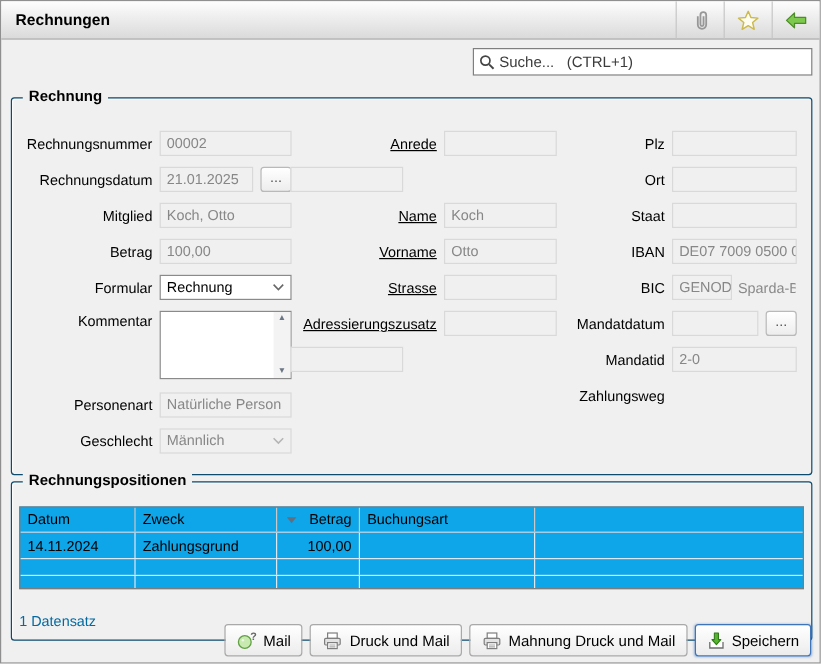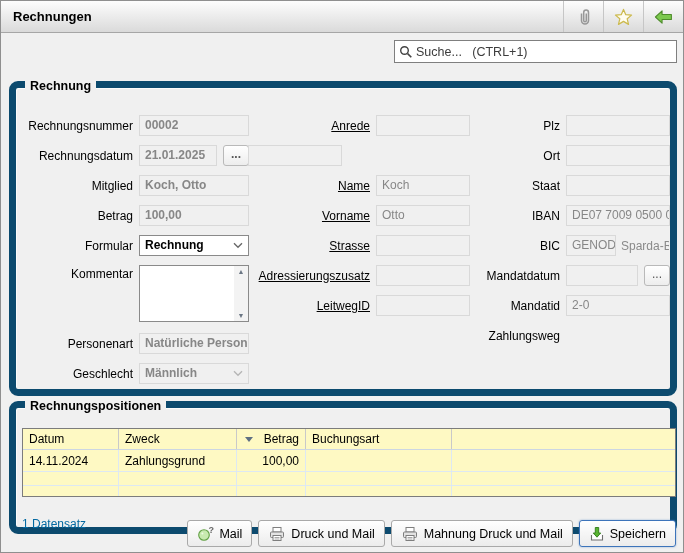--- a/index.html
+++ b/index.html
@@ -11,39 +11,39 @@
   .title{flex:1;line-height:31px;padding-left:12px;font-size:13px;font-weight:bold;}
   .tb-icons{display:flex;}
   .icon-cell{width:39px;display:flex;align-items:center;justify-content:center;border-left:1px solid #c6c6c6;cursor:pointer;}
   
   .searchbox{position:absolute;top:39px;left:393px;width:283px;height:23px;box-sizing:border-box;
              background:#fff;border:1px solid #7f7f7f;display:flex;align-items:center;padding:0 4px;}
   .searchbox input{flex:1;border:none;outline:none;font-family:"Liberation Sans",sans-serif;
                    font-size:12.5px;color:#6d28d9;background:transparent;padding:0 0 0 3px;}
   .searchbox input::placeholder{color:#3c3c3c;opacity:1;}
   
-  .group{position:absolute;left:8px;width:668px;box-sizing:border-box;border:7px solid #0c4a6e;
-         border-radius:9px;box-shadow:inset 1px 1px 0 #fbfbfb;}
+  .group{position:absolute;left:8px;width:668px;box-sizing:border-box;border:1px solid #0c4a6e;
+         border-radius:3px;box-shadow:inset 1px 1px 0 #fbfbfb;}
   .g1{top:80px;height:315px;}
   .g2{top:400px;height:133px;}
   .glabel{position:absolute;top:-9px;left:9px;background:#f0f0f0;padding:0 5px;font-weight:bold;font-size:12.5px;}
   
   .fcol{position:absolute;top:27px;}
   .col-left{left:0;}
   .col-mid{left:232px;}
   .col-right{left:452px;}
   .frow{display:flex;align-items:center;height:21px;margin-bottom:9px;}
   .frow.tall{height:57px;margin-bottom:11px;align-items:flex-start;}
   .lab{text-align:right;margin-right:6px;color:#000;white-space:nowrap;}
   .frow.tall .lab{line-height:19px;}
   .col-left .lab{width:117px;}
   .col-mid .lab{width:122px;text-decoration:underline;}
   .col-right .lab{width:92px;}
   .ctrl{display:flex;align-items:center;}
-  .col-left .ctrl{width:110px;font-weight:bold;}
+  .col-left .ctrl{width:110px;}
   .col-mid .ctrl{width:94px;}
   .col-right .ctrl{width:104px;}
   .tb{box-sizing:border-box;height:21px;line-height:19px;padding:0 5px;background:#fff;
       border:1px solid #8a8a8a;width:100%;white-space:nowrap;overflow:hidden;}
   .tb.dis{background:#f0f0f0;border-color:#d9d9d9;color:#878787;}
   .tb.narrow{width:50px;flex:none;}
   .tb.grow{flex:1;width:auto;}
   .suffix{color:#8a8a8a;margin-left:5px;white-space:nowrap;overflow:hidden;max-width:48px;}
   .dots{box-sizing:border-box;width:26px;height:21px;margin-left:6px;flex:none;border:1px solid #b9b9b9;
         border-radius:3px;background:linear-gradient(#ffffff,#ededed);text-align:center;line-height:17px;
@@ -52,21 +52,21 @@
   .sel .selval{overflow:hidden;white-space:nowrap;}
   .sel.dis{cursor:default;}
   .chev{display:inline-flex;flex:none;margin-left:4px;}
   
   .ta{position:relative;box-sizing:border-box;width:100%;height:57px;background:#fff;border:1px solid #8a8a8a;}
   .sb{position:absolute;top:0;right:0;bottom:0;width:14px;background:#f3f3f3;display:flex;
       flex-direction:column;justify-content:space-between;align-items:center;padding:2px 0;box-sizing:border-box;}
   .sbtn{font-size:7px;color:#6b7684;line-height:7px;cursor:pointer;}
   
   .postable{position:absolute;left:6px;top:20px;width:654px;height:69px;box-sizing:border-box;
-            border:1px solid #7c7c7c;background:#fef9c3;overflow:hidden;font-size:12px;}
+            border:1px solid #7c7c7c;background:#0ea5e9;overflow:hidden;font-size:12px;}
   .trow{display:flex;box-sizing:border-box;}
   .thead{height:21px;border-bottom:1px solid #ccd6e2;}
   .tcell{box-sizing:border-box;padding:0 0 0 6px;display:flex;align-items:center;overflow:hidden;white-space:nowrap;}
   .thead .tcell{border-right:1px solid #c9c9c9;}
   .tdata .tcell{border-right:1px solid #dde8f3;}
   .thead .tcell:last-child,.tdata .tcell:last-child{border-right:none;}
   .tdata{border-bottom:1px solid #dde8f3;}
   .c0{width:96px;}.c1{width:118px;}.c2{width:69px;}.c3{width:146px;}.c4{flex:1;}
   .cell-right{justify-content:flex-end;padding-right:6px;padding-left:0;}
   .sorttri{width:0;height:0;border-left:4px solid transparent;border-right:4px solid transparent;
@@ -225,21 +225,20 @@
             <div class="tb dis"></div>
           </div>
         </div>
         <div class="frow">
           <span class="lab">Adressierungszusatz</span>
           <div class="ctrl">
             <div class="tb dis"></div>
           </div>
         </div>
         <div class="frow">
-          <span class="lab">LeitwegID</span>
           <div class="ctrl">
             <div class="tb dis"></div>
           </div>
         </div>
       </div>
     <div class="fcol col-right" id="col-right">
         <div class="frow">
           <span class="lab">Plz</span>
           <div class="ctrl">
             <div class="tb dis"></div>

